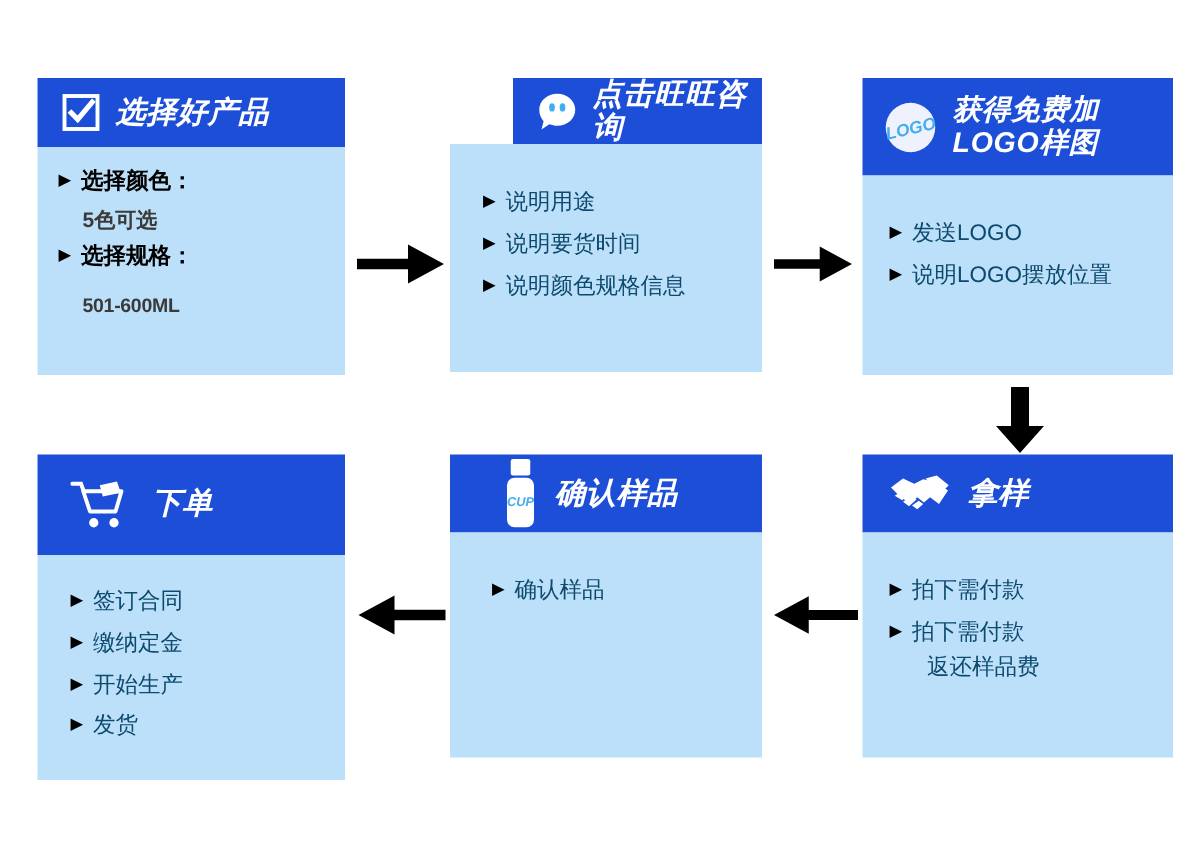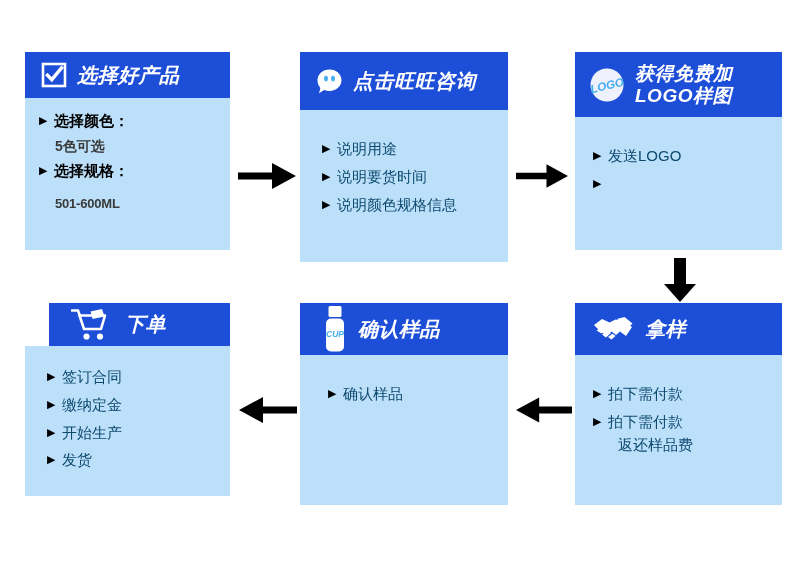--- a/index.html
+++ b/index.html
@@ -132,21 +132,21 @@
     </div>
   </div>
 
   <div class="arrow" style="left:238px; top:160px;">
     <svg width="58" height="32" viewBox="0 0 58 32">
       <path d="M0 12.5 H34 V3 L58 16 L34 29 V19.5 H0 Z" fill="#000000"></path>
     </svg>
   </div>
 
   <div class="card" style="left:300px; top:52px; width:208px; height:198px;">
-    <div class="card-header" style="height:58px;">
+    <div class="card-header" style="height:44px;margin-left:42px;">
       <span class="hdr-icon">
         <svg class="icon-svg" width="27" height="27" viewBox="0 0 27 27">
           <path d="M13.5 1.5 C20.2 1.5 25.5 6.2 25.5 12.2 C25.5 18.2 20.2 22.9 13.5 22.9
                    C11.6 22.9 9.8 22.5 8.2 21.9 L3.0 25.3 L4.4 19.9
                    C2.6 17.9 1.5 15.2 1.5 12.2 C1.5 6.2 6.8 1.5 13.5 1.5 Z" fill="#ffffff"></path>
           <ellipse cx="10.0" cy="10.6" rx="1.9" ry="2.8" fill="#42adef"></ellipse>
           <ellipse cx="17.0" cy="10.6" rx="1.9" ry="2.8" fill="#42adef"></ellipse>
         </svg>
       </span>
       <span class="card-title">点击旺旺咨询</span>
@@ -184,20 +184,21 @@
       <span class="card-title two-line">获得免费加
 LOGO样图</span>
     </div>
     <div class="card-body" style="height:133px; padding-top:30px; padding-left:18px;">
       <div class="bullet-row" style="margin-bottom:9px;">
         <span class="bullet-mark">▶</span>
         <span class="bullet-text">发送LOGO</span>
       </div>
       <div class="bullet-row" style="margin-bottom:9px;">
         <span class="bullet-mark">▶</span>
+        <span class="bullet-text">说明LOGO摆放位置</span>
       </div>
     </div>
   </div>
 
   <div class="arrow" style="left:663px; top:258px;">
     <svg width="34" height="44" viewBox="0 0 34 44">
       <path d="M11 0 H23 V26 H33 L17 44 L1 26 H11 Z" fill="#000000"></path>
     </svg>
   </div>
 
@@ -231,21 +232,21 @@
     </div>
   </div>
 
   <div class="arrow" style="left:516px; top:394px;">
     <svg width="56" height="32" viewBox="0 0 58 32">
       <path d="M58 12.5 H24 V3 L0 16 L24 29 V19.5 H58 Z" fill="#000000"></path>
     </svg>
   </div>
 
   <div class="card" style="left:300px; top:303px; width:208px; height:202px;">
-    <div class="card-header" style="height:52px; padding-left:24px;">
+    <div class="card-header" style="height:52px; padding-left:36px;">
       <span class="hdr-icon" style="margin-right:12px;">
         <svg class="icon-svg" width="22" height="46" viewBox="0 0 22 46">
           <rect x="4.5" y="0" width="13" height="11" rx="1.5" fill="#ffffff"></rect>
           <rect x="2" y="12.5" width="18" height="33" rx="5" fill="#ffffff"></rect>
           <text x="11" y="31" text-anchor="middle" font-family="Liberation Sans, sans-serif" font-size="8.5" font-weight="bold" fill="#42adef">CUP</text>
         </svg>
       </span>
       <span class="card-title">确认样品</span>
     </div>
     <div class="card-body" style="height:150px; padding-top:30px; padding-left:28px;">
@@ -256,21 +257,21 @@
     </div>
   </div>
 
   <div class="arrow" style="left:238px; top:394px;">
     <svg width="60" height="32" viewBox="0 0 58 32">
       <path d="M58 12.5 H24 V3 L0 16 L24 29 V19.5 H58 Z" fill="#000000"></path>
     </svg>
   </div>
 
   <div class="card" style="left:25px; top:303px; width:205px; height:202px;">
-    <div class="card-header" style="height:43px; padding-left:22px;margin-left:24px;">
+    <div class="card-header" style="height:67px; padding-left:22px;">
       <span class="hdr-icon" style="margin-right:16px;">
         <svg class="icon-svg" width="38" height="34" viewBox="0 0 38 34">
           <path d="M1 2.5 H7 L9 8" fill="none" stroke="#ffffff" stroke-width="2.6" stroke-linecap="round"></path>
           <path d="M8.5 7.5 H34 L30 21 H13 Z" fill="none" stroke="#ffffff" stroke-width="2.6" stroke-linejoin="round"></path>
           <path d="M19.5 3.5 L31 1 L33.5 8.5 L21.5 11 Z" fill="#ffffff"></path>
           <circle cx="15.5" cy="28.5" r="3.1" fill="#ffffff"></circle>
           <circle cx="29" cy="28.5" r="3.1" fill="#ffffff"></circle>
         </svg>
       </span>
       <span class="card-title">下单</span>

